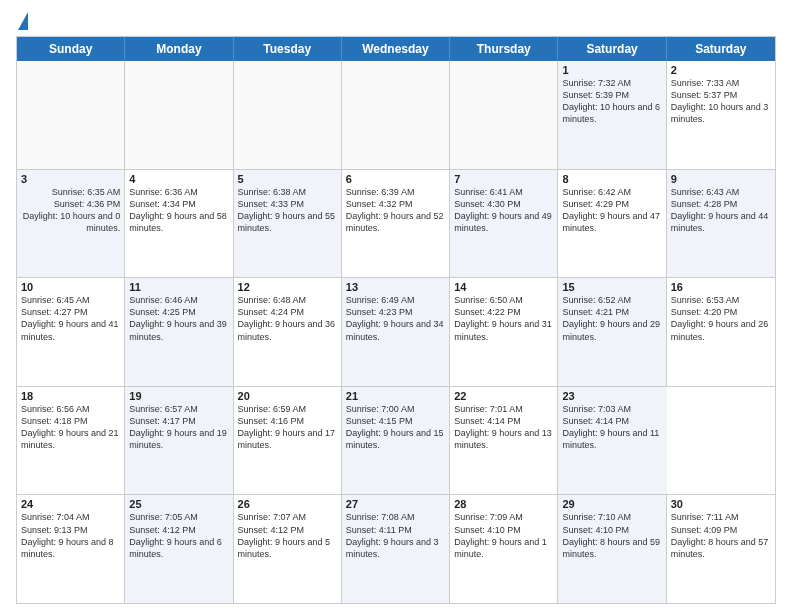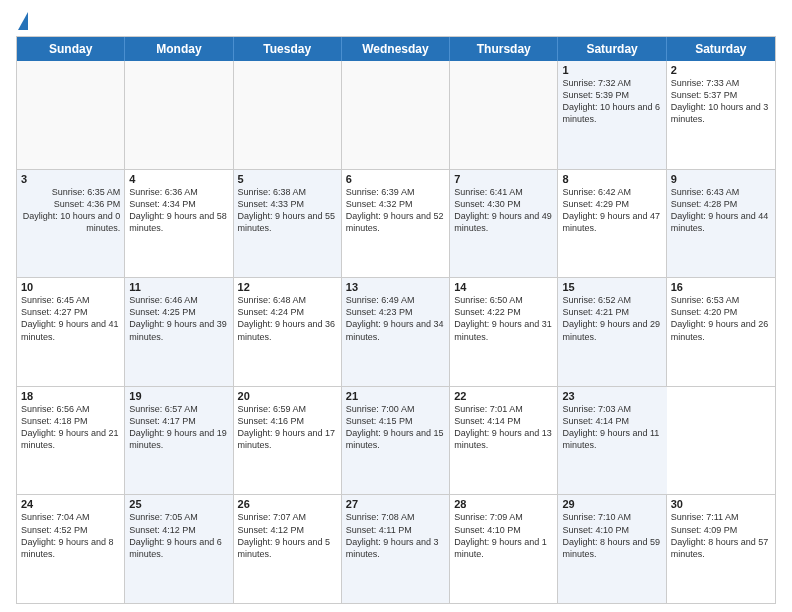--- a/index.html
+++ b/index.html
@@ -287,21 +287,21 @@
             <span class="day-num">23</span>
             <div class="cell-text" style="white-space: pre-line;">Sunrise: 7:03 AM
 Sunset: 4:14 PM
 Daylight: 9 hours and 11 minutes.</div>
           </div>
         </div>
         <div class="cal-row">
           <div class="cal-cell">
             <span class="day-num">24</span>
             <div class="cell-text" style="white-space: pre-line;">Sunrise: 7:04 AM
-Sunset: 4:52 PM
+Sunset: 9:13 PM
 Daylight: 9 hours and 8 minutes.</div>
           </div>
           <div class="cal-cell alt-bg">
             <span class="day-num">25</span>
             <div class="cell-text" style="white-space: pre-line;">Sunrise: 7:05 AM
 Sunset: 4:12 PM
 Daylight: 9 hours and 6 minutes.</div>
           </div>
           <div class="cal-cell">
             <span class="day-num">26</span>

